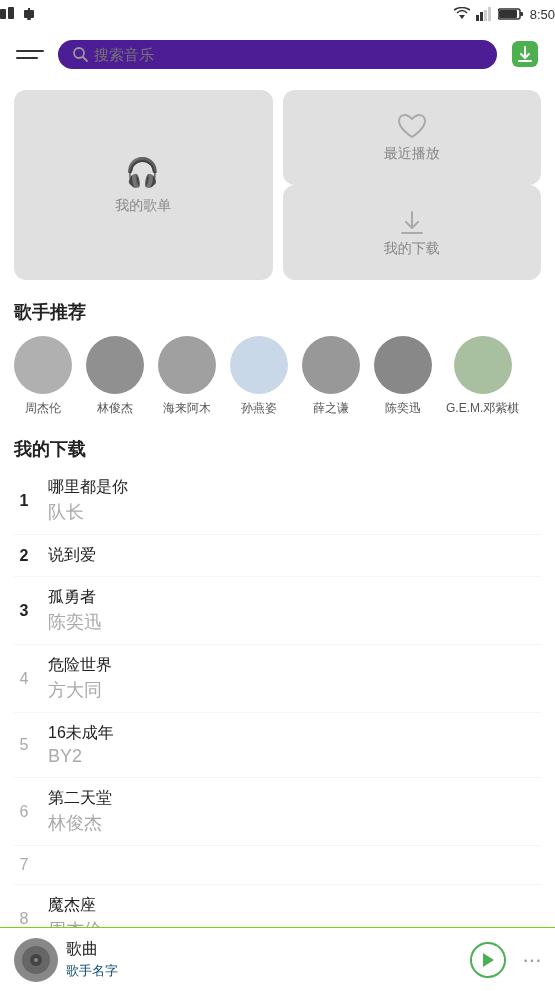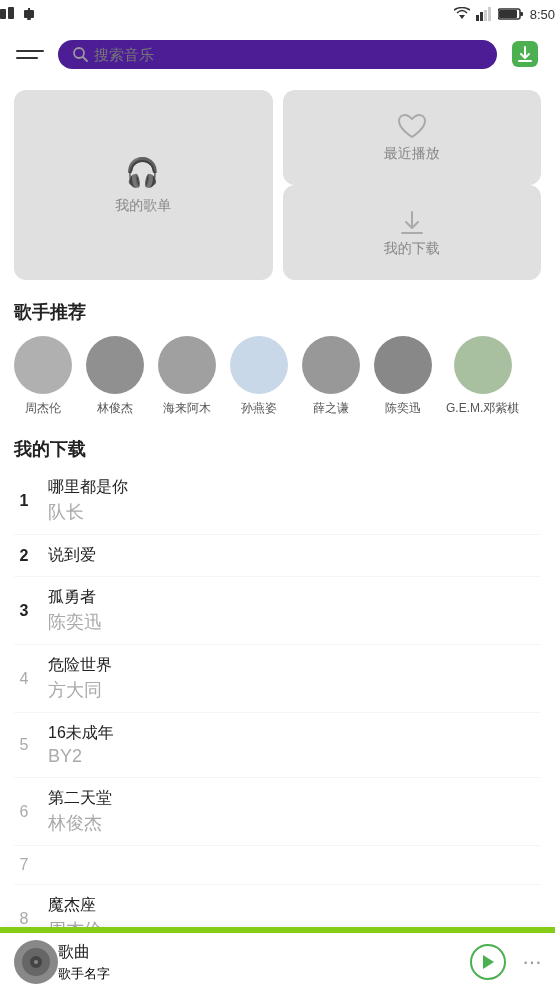--- a/index.html
+++ b/index.html
@@ -202,25 +202,25 @@
     }
 
     
     .bottom-player {
       position: fixed;
       bottom: 0;
       left: 0;
       width: 555px;
       height: 64px;
       background: #fff;
-      border-top: 6px solid #84cc16;
+      border-top: 1px solid #84cc16;
       display: flex;
       align-items: center;
       padding: 0 14px;
-      gap: 0;
+      gap: 8px;
       box-shadow: 0 -2px 10px rgba(0,0,0,0.05);
     }
     .player-thumb {
       width: 44px;
       height: 44px;
       border-radius: 50%;
       background: #888;
       overflow: hidden;
       display: flex;
       align-items: center;
@@ -230,21 +230,21 @@
     .player-info {
       flex: 1;
     }
     .player-title {
       font-size: 16px;
       font-weight: 500;
       color: #222;
     }
     .player-artist {
       font-size: 13px;
-      color: #000000;
+      color: #0c4a6e;
       margin-top: 2px;
     }
     .player-controls {
       display: flex;
       align-items: center;
       gap: 16px;
     }
     .play-btn {
       width: 36px;
       height: 36px;

